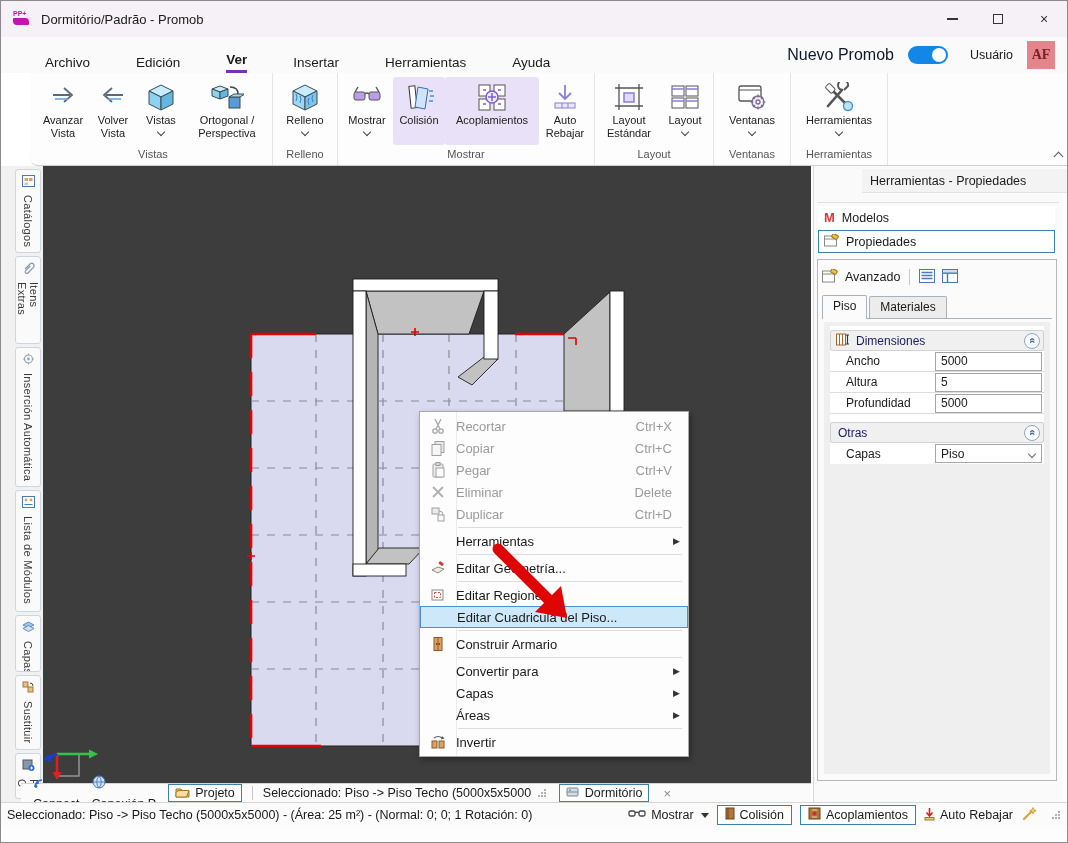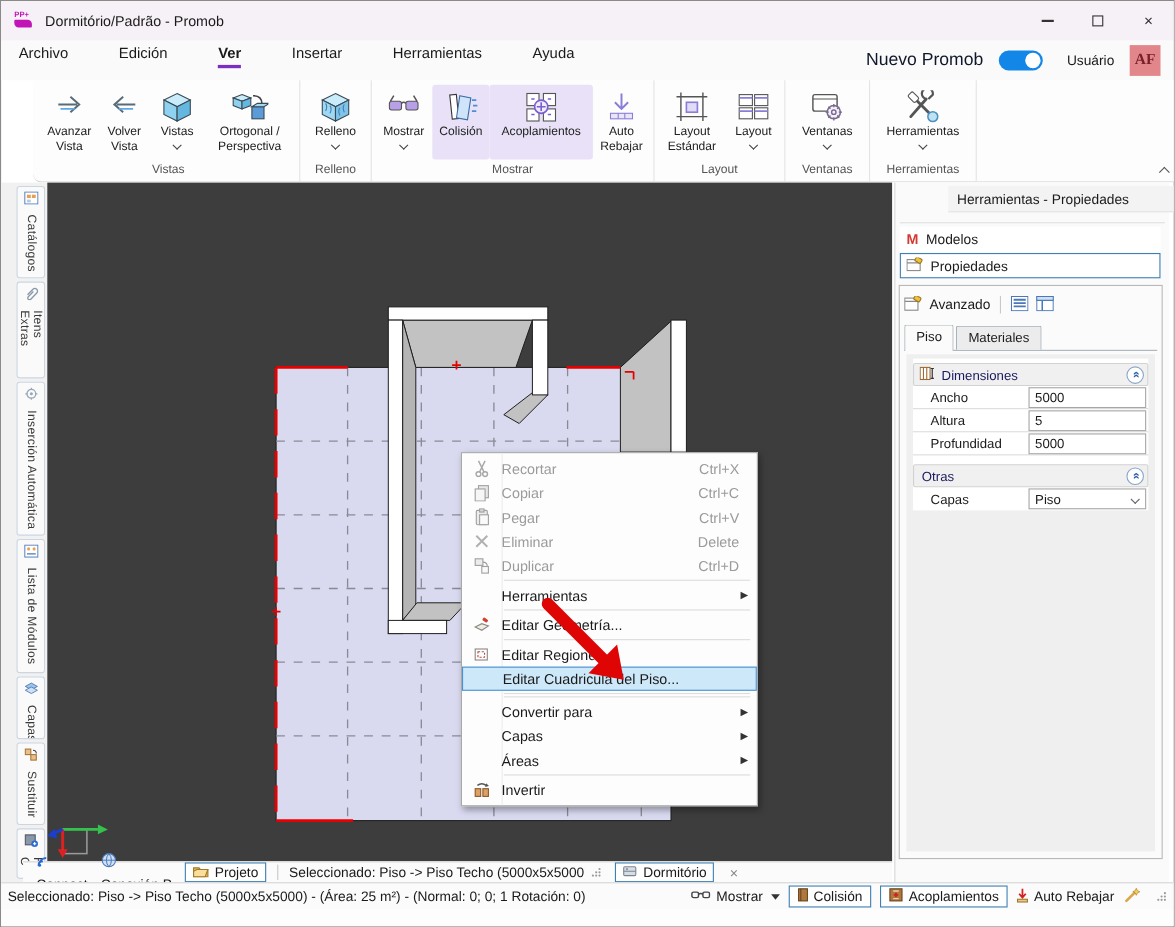--- a/index.html
+++ b/index.html
@@ -12,21 +12,21 @@
   .logo { width:20px; height:18px; margin-right:8px; display:flex; flex-direction:column; align-items:flex-start; }
   .logo .pp { font-size:7px; font-weight:bold; color:#c213b7; line-height:7px; letter-spacing:0; }
   .logo .swoosh { width:16px; height:7px; background:#c213b7; border-radius:1px 4px 1px 4px; margin-top:1px; }
   .title-text { font-size:13px; color:#1a1a1a; }
   .win-controls { position:absolute; right:0; top:0; height:36px; display:flex; }
   .win-btn { width:46px; height:36px; display:flex; align-items:center; justify-content:center; color:#333; font-size:14px; }
   .glyph-min { width:11px; height:1.5px; background:#333; }
   .glyph-max { width:10px; height:10px; border:1.5px solid #333; }
 
   
-  .menubar { position:absolute; left:0; top:36px; width:100%; height:36px; background:#fbfafb; display:flex; align-items:flex-start; padding-left:16px; }
+  .menubar { position:absolute; left:0; top:36px; width:100%; height:36px; background:#fbfafb; display:flex; align-items:flex-end; padding-left:44px; }
   .mi { font-size:13.5px; color:#1a1a1a; margin-right:46px; padding:4px 0 3px; }
   .mi.active { font-weight:bold; border-bottom:3px solid #7b2fbe; }
   .menubar-right { position:absolute; right:12px; top:0; height:36px; display:flex; align-items:center; gap:14px; }
   .toggle-label { font-size:16px; color:#0f172a; }
   .toggle { width:40px; height:18px; background:#1287e8; border-radius:9px; position:relative; }
   .toggle .knob { position:absolute; right:2px; top:2px; width:14px; height:14px; background:#fff; border-radius:50%; }
   .user-label { font-size:12.5px; color:#1a1a1a; margin-left:8px; }
   .avatar { width:28px; height:28px; background:#e2868c; color:#7a2028; display:flex; align-items:center; justify-content:center; font-family:"Liberation Serif", serif; font-weight:bold; font-size:14px; }
 
   
@@ -527,20 +527,31 @@
               <rect x="4.5" y="5.5" width="6" height="5" fill="none" stroke="#c04838" stroke-dasharray="2 1.4"></rect>
             </svg>
           </span>
         <span class="cmlabel">Editar Regiones...</span>
       </div>
       <div class="cmrow hl">
         <span class="gutter"></span>
         <span class="cmlabel">Editar Cuadricula del Piso...</span>
       </div>
       <div class="cmsep"></div>
+      <div class="cmrow">
+        <span class="gutter">
+            <svg width="16" height="16">
+              <rect x="4" y="1.5" width="8" height="13" fill="#dfa064" stroke="#8a5a28"></rect>
+              <path d="M8 1.5 V14.5" stroke="#8a5a28"></path>
+              <circle cx="6.8" cy="8" r="0.9" fill="#6a4418"></circle>
+              <circle cx="9.2" cy="8" r="0.9" fill="#6a4418"></circle>
+            </svg>
+          </span>
+        <span class="cmlabel">Construir Armario</span>
+      </div>
       <div class="cmsep"></div>
       <div class="cmrow">
         <span class="gutter"></span>
         <span class="cmlabel">Convertir para</span>
         <span class="sub">▶</span>
       </div>
       <div class="cmrow">
         <span class="gutter"></span>
         <span class="cmlabel">Capas</span>
         <span class="sub">▶</span>

